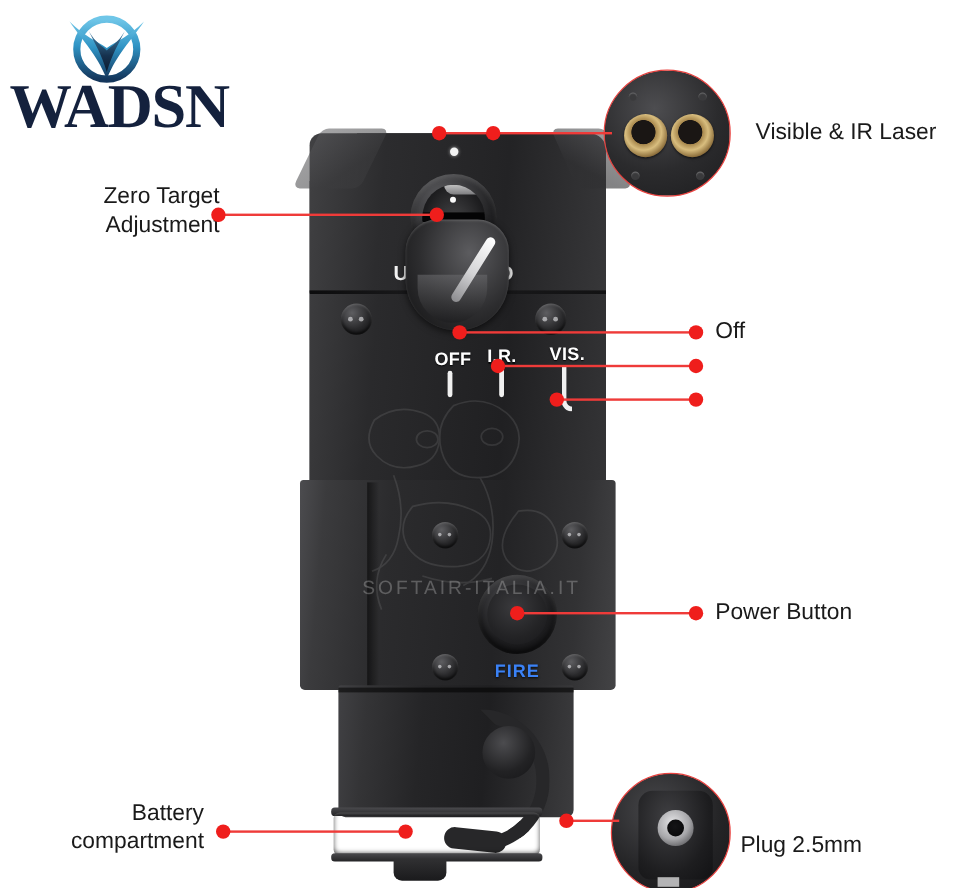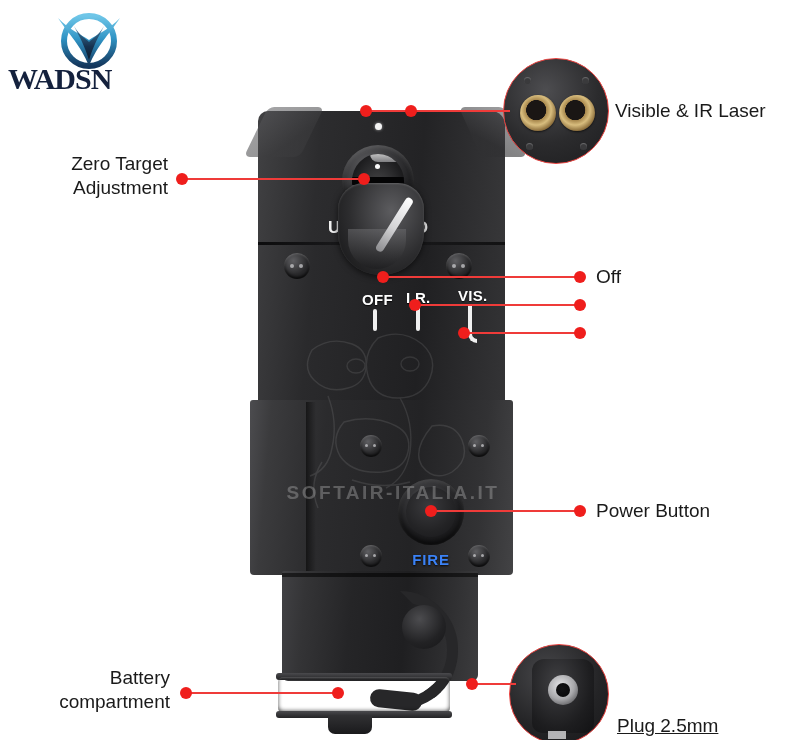--- a/index.html
+++ b/index.html
@@ -34,21 +34,21 @@
     height: 62px;
   }
   .logo-word {
     position: absolute;
     left: 0px;
     top: 56px;
     width: 170px;
     text-align: left;
     font-family: "Liberation Serif", serif;
     font-weight: bold;
-    font-size: 30px;
+    font-size: 52px;
     letter-spacing: -1px;
     color: #14213d;
     line-height: 1;
   }
 
   
   .device {
     position: absolute;
     left: 250px;
     top: 105px;
@@ -450,23 +450,23 @@
     height: 200px;
     pointer-events: none;
     opacity: .12;
   }
   .wm-text {
     position: absolute;
     left: 258px;
     top: 482px;
     width: 270px;
     text-align: center;
-    font-size: 19px;
+    font-size: 16px;
     letter-spacing: 2.5px;
-    font-weight: bold;
+    font-weight: normal;
     color: #d8d8d8;
     opacity: .30;
     pointer-events: none;
   }
 
   
   .inset {
     position: absolute;
     border-radius: 50%;
     border: 1.5px solid #e8423f;
@@ -720,30 +720,30 @@
   </div>
 
   <div class="inset inset-plug">
     <div class="plug-edge"></div>
     <div class="plug-boss"></div>
     <div class="plug-ring"></div>
     <div class="plug-hole"></div>
     <div class="plug-notch"></div>
   </div>
 
-  <div class="callout-text right-al" style="left:38px; top:152px; width:130px;">Zero Target
+  <div class="callout-text right-al" style="left:53px; top:152px; width:130px;">Zero Target
 Adjustment</div>
   <div class="leader" style="left:182px; top:178px; width:180px;"></div>
   <div class="dot" style="left:176px; top:173px;"></div>
   <div class="dot" style="left:358px; top:173px;"></div>
 
   <div class="leader" style="left:370px; top:110px; width:140px;"></div>
   <div class="dot" style="left:360px; top:105px;"></div>
   <div class="dot" style="left:405px; top:105px;"></div>
-  <div class="callout-text" style="left:615px; top:99px; width:180px;">Visible &amp; IR Laser</div>
+  <div class="callout-text" style="left:615px; top:99px; width:180px;text-align:center;">Visible &amp; IR Laser</div>
 
   <div class="leader" style="left:383px; top:276px; width:195px;"></div>
   <div class="dot" style="left:377px; top:271px;"></div>
   <div class="dot" style="left:574px; top:271px;"></div>
   <div class="callout-text" style="left:596px; top:265px; width:180px;">Off</div>
 
   <div class="leader" style="left:415px; top:304px; width:163px;"></div>
   <div class="dot" style="left:409px; top:299px;"></div>
   <div class="dot" style="left:574px; top:299px;"></div>
 
@@ -757,15 +757,15 @@
   <div class="callout-text" style="left:596px; top:499px; width:200px;">Power Button</div>
 
   <div class="callout-text right-al" style="left:40px; top:666px; width:130px;">Battery
 compartment</div>
   <div class="leader" style="left:186px; top:692px; width:152px;"></div>
   <div class="dot" style="left:180px; top:687px;"></div>
   <div class="dot" style="left:332px; top:687px;"></div>
 
   <div class="leader" style="left:472px; top:683px; width:44px;"></div>
   <div class="dot" style="left:466px; top:678px;"></div>
-  <div class="callout-text" style="left:617px; top:714px; width:180px;text-decoration:underline;">Plug 2.5mm</div>
+  <div class="callout-text" style="left:617px; top:693px; width:180px;">Plug 2.5mm</div>
 
 </div>
 
 </body></html>

